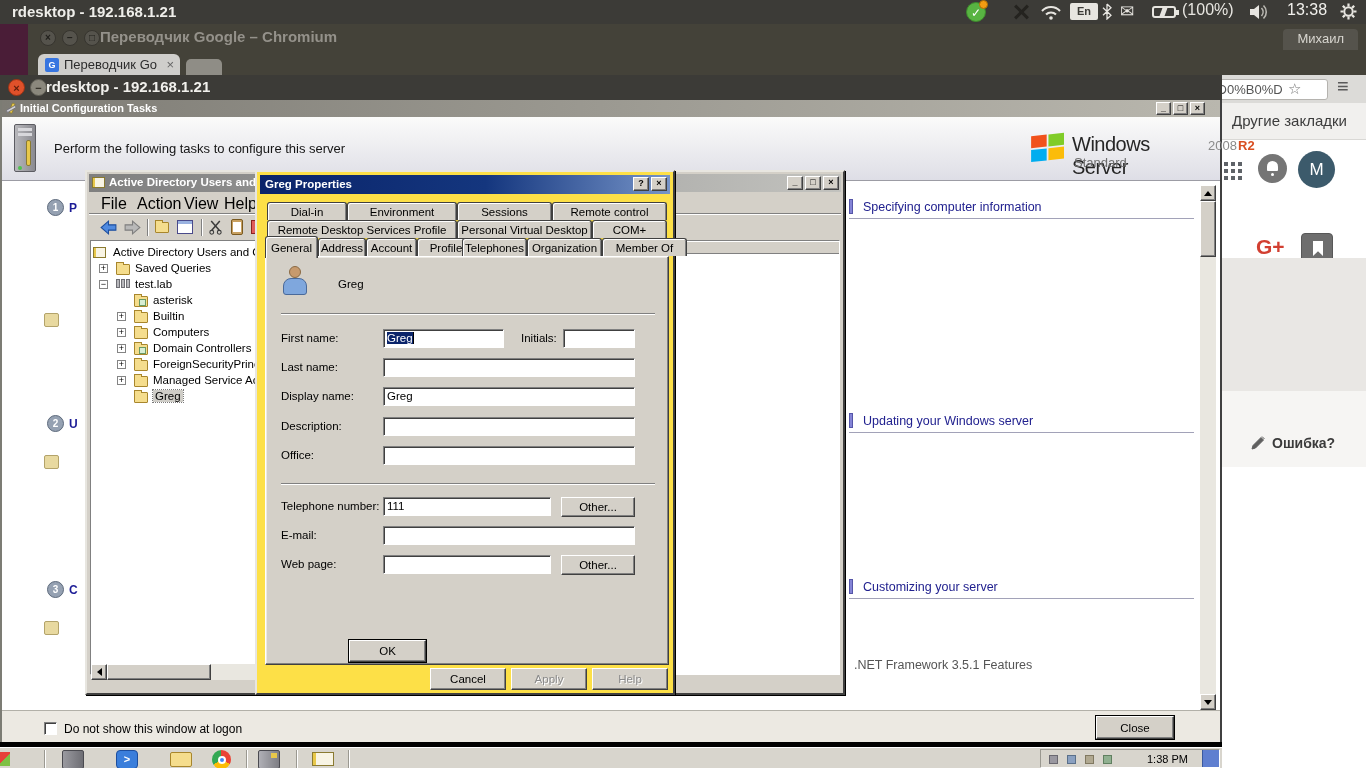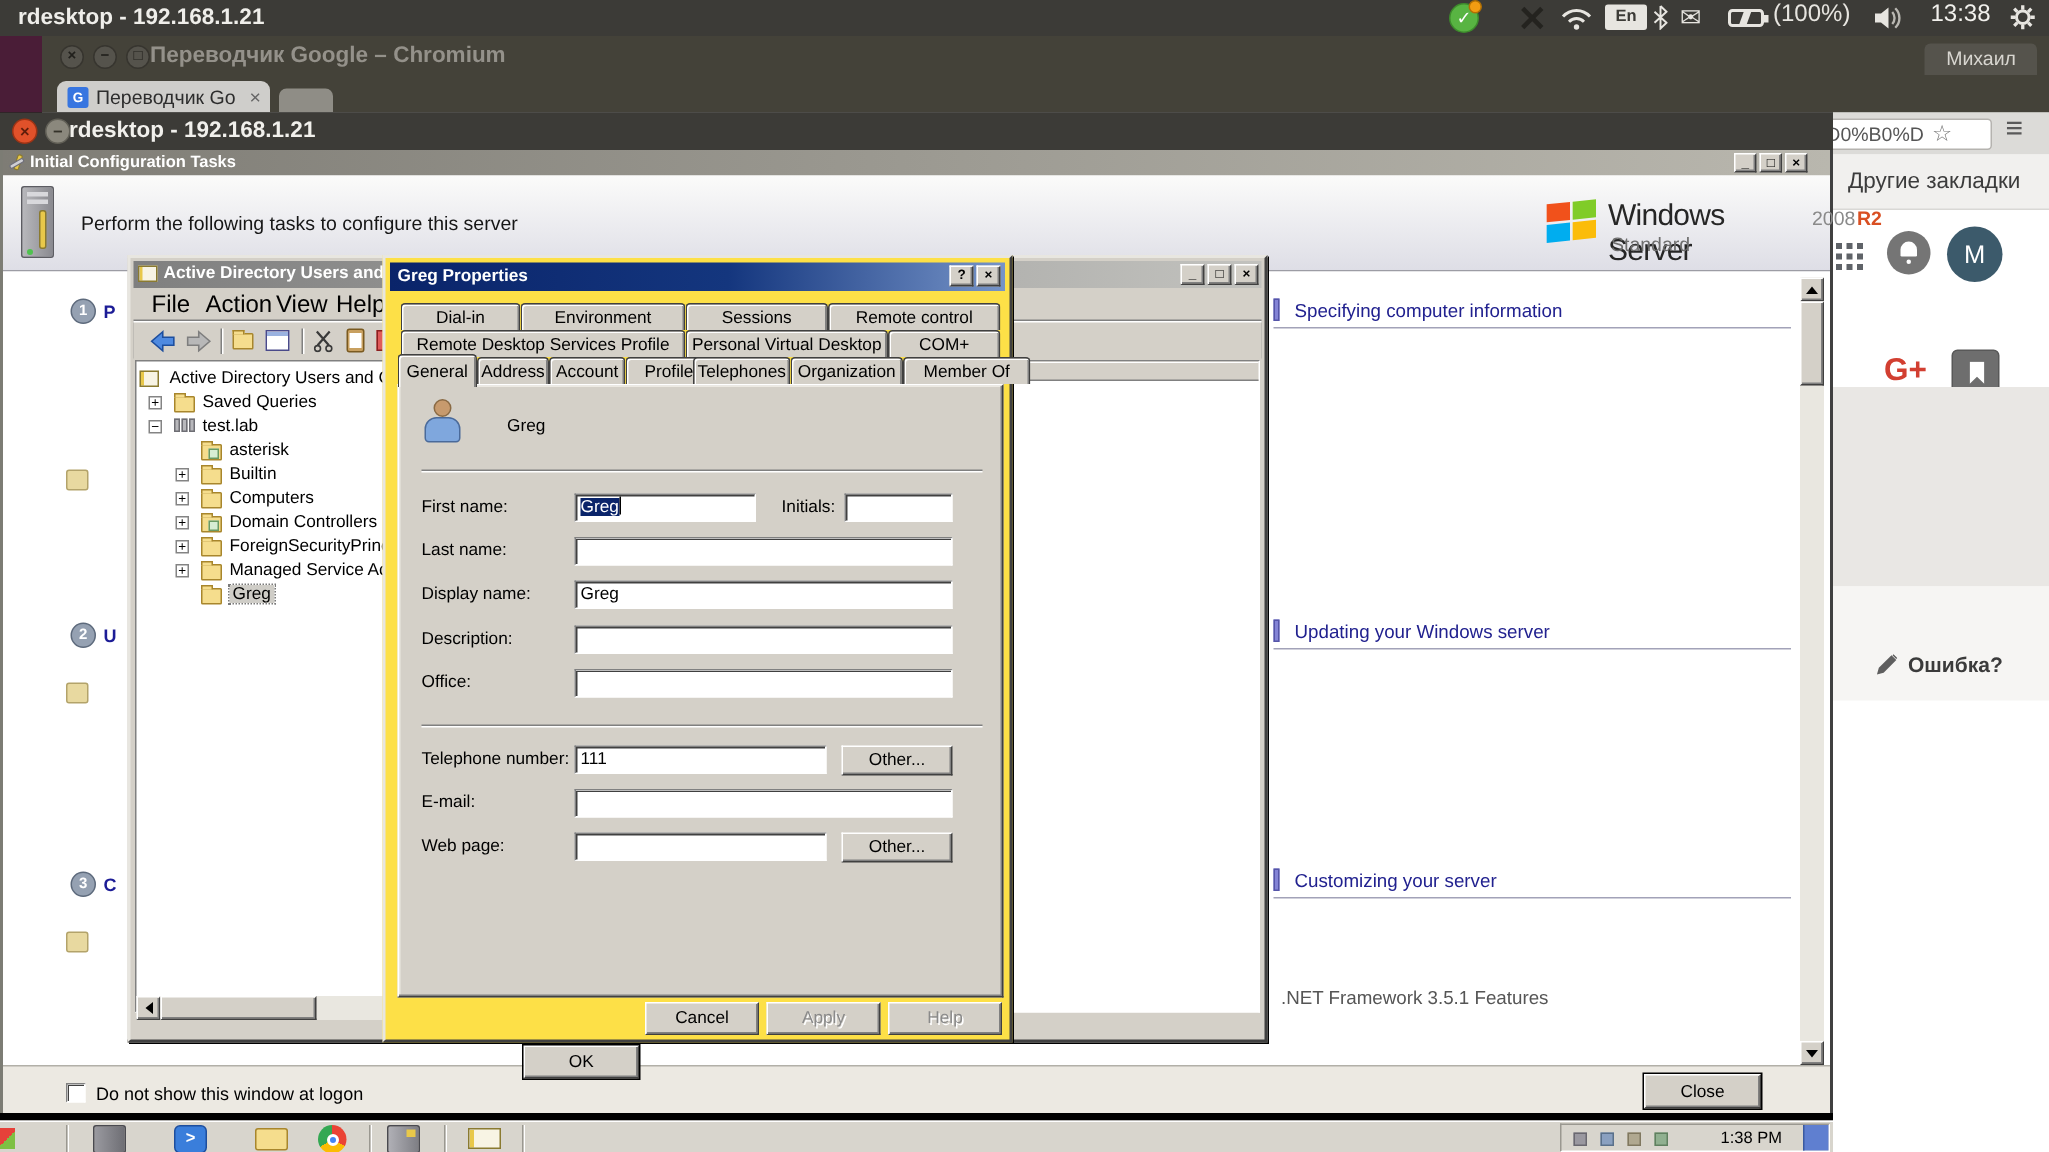--- a/index.html
+++ b/index.html
@@ -503,21 +503,21 @@
         <span class="flabel" style="left:15px; top:272px;">E-mail:</span>
         <div class="inp" style="left:117px; top:269px; width:252px;"><span></span></div>
 
         <span class="flabel" style="left:15px; top:301px;">Web page:</span>
         <div class="inp" style="left:117px; top:298px; width:168px;"><span></span></div>
         <div class="btn" style="left:295px; top:298px; width:74px; height:20px;">
             <span>Other...</span>
           </div>
       </div>
 
-      <div class="btn" style="left:92px; top:525px; width:77px; height:22px; outline:1px solid #000;">
+      <div class="btn" style="left:92px; top:468px; width:77px; height:22px; outline:1px solid #000;">
           <span>OK</span>
         </div>
       <div class="btn" style="left:173px; top:496px; width:76px; height:22px;">
           <span>Cancel</span>
         </div>
       <div class="btn disabled" style="left:254px; top:496px; width:76px; height:22px;">
           <span>Apply</span>
         </div>
       <div class="btn disabled" style="left:335px; top:496px; width:76px; height:22px;">
           <span>Help</span>

